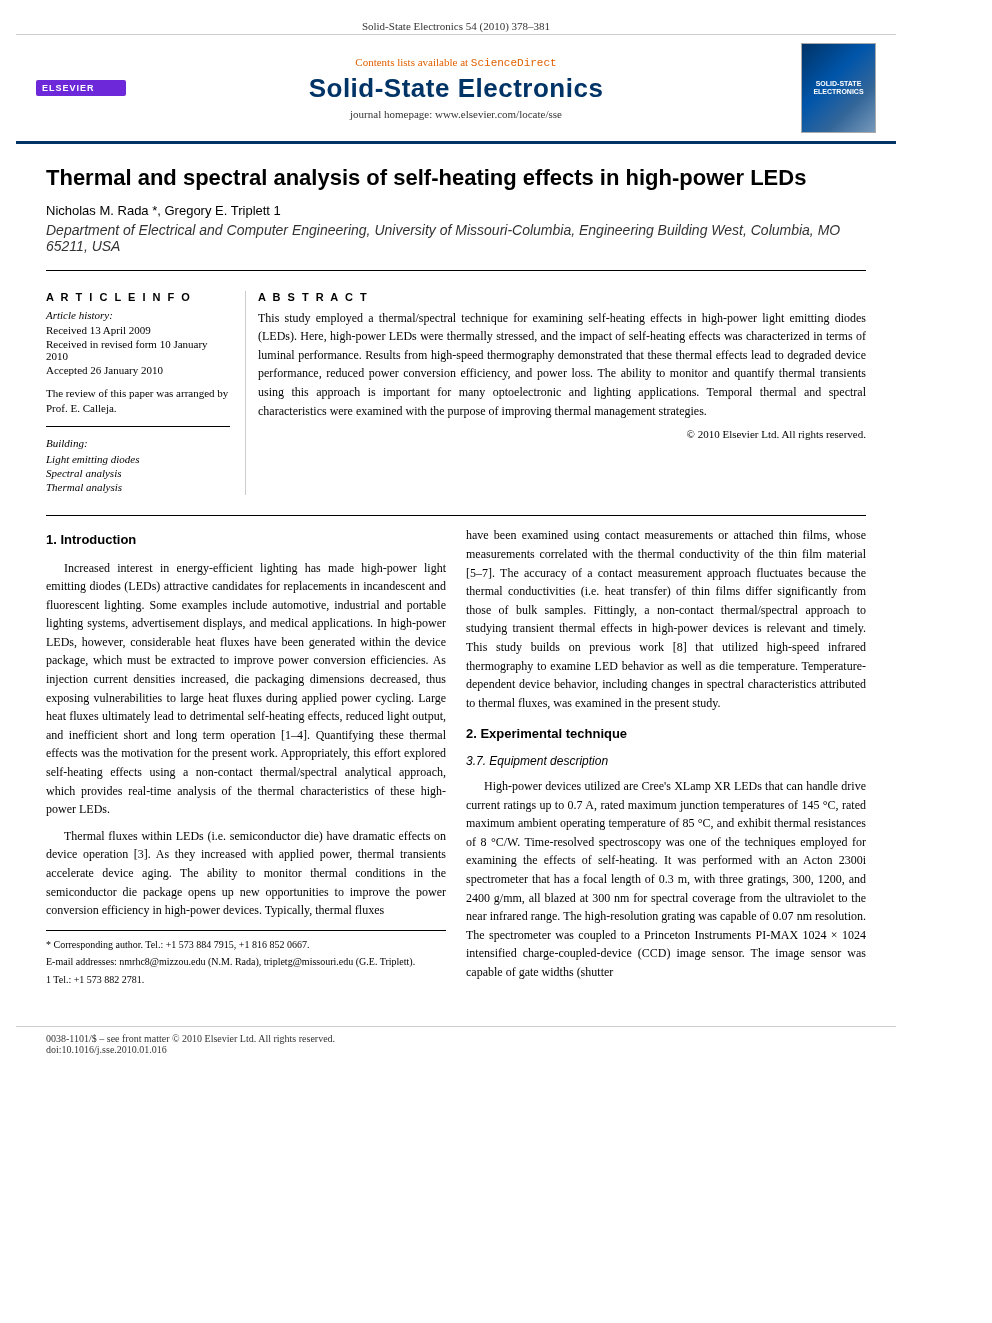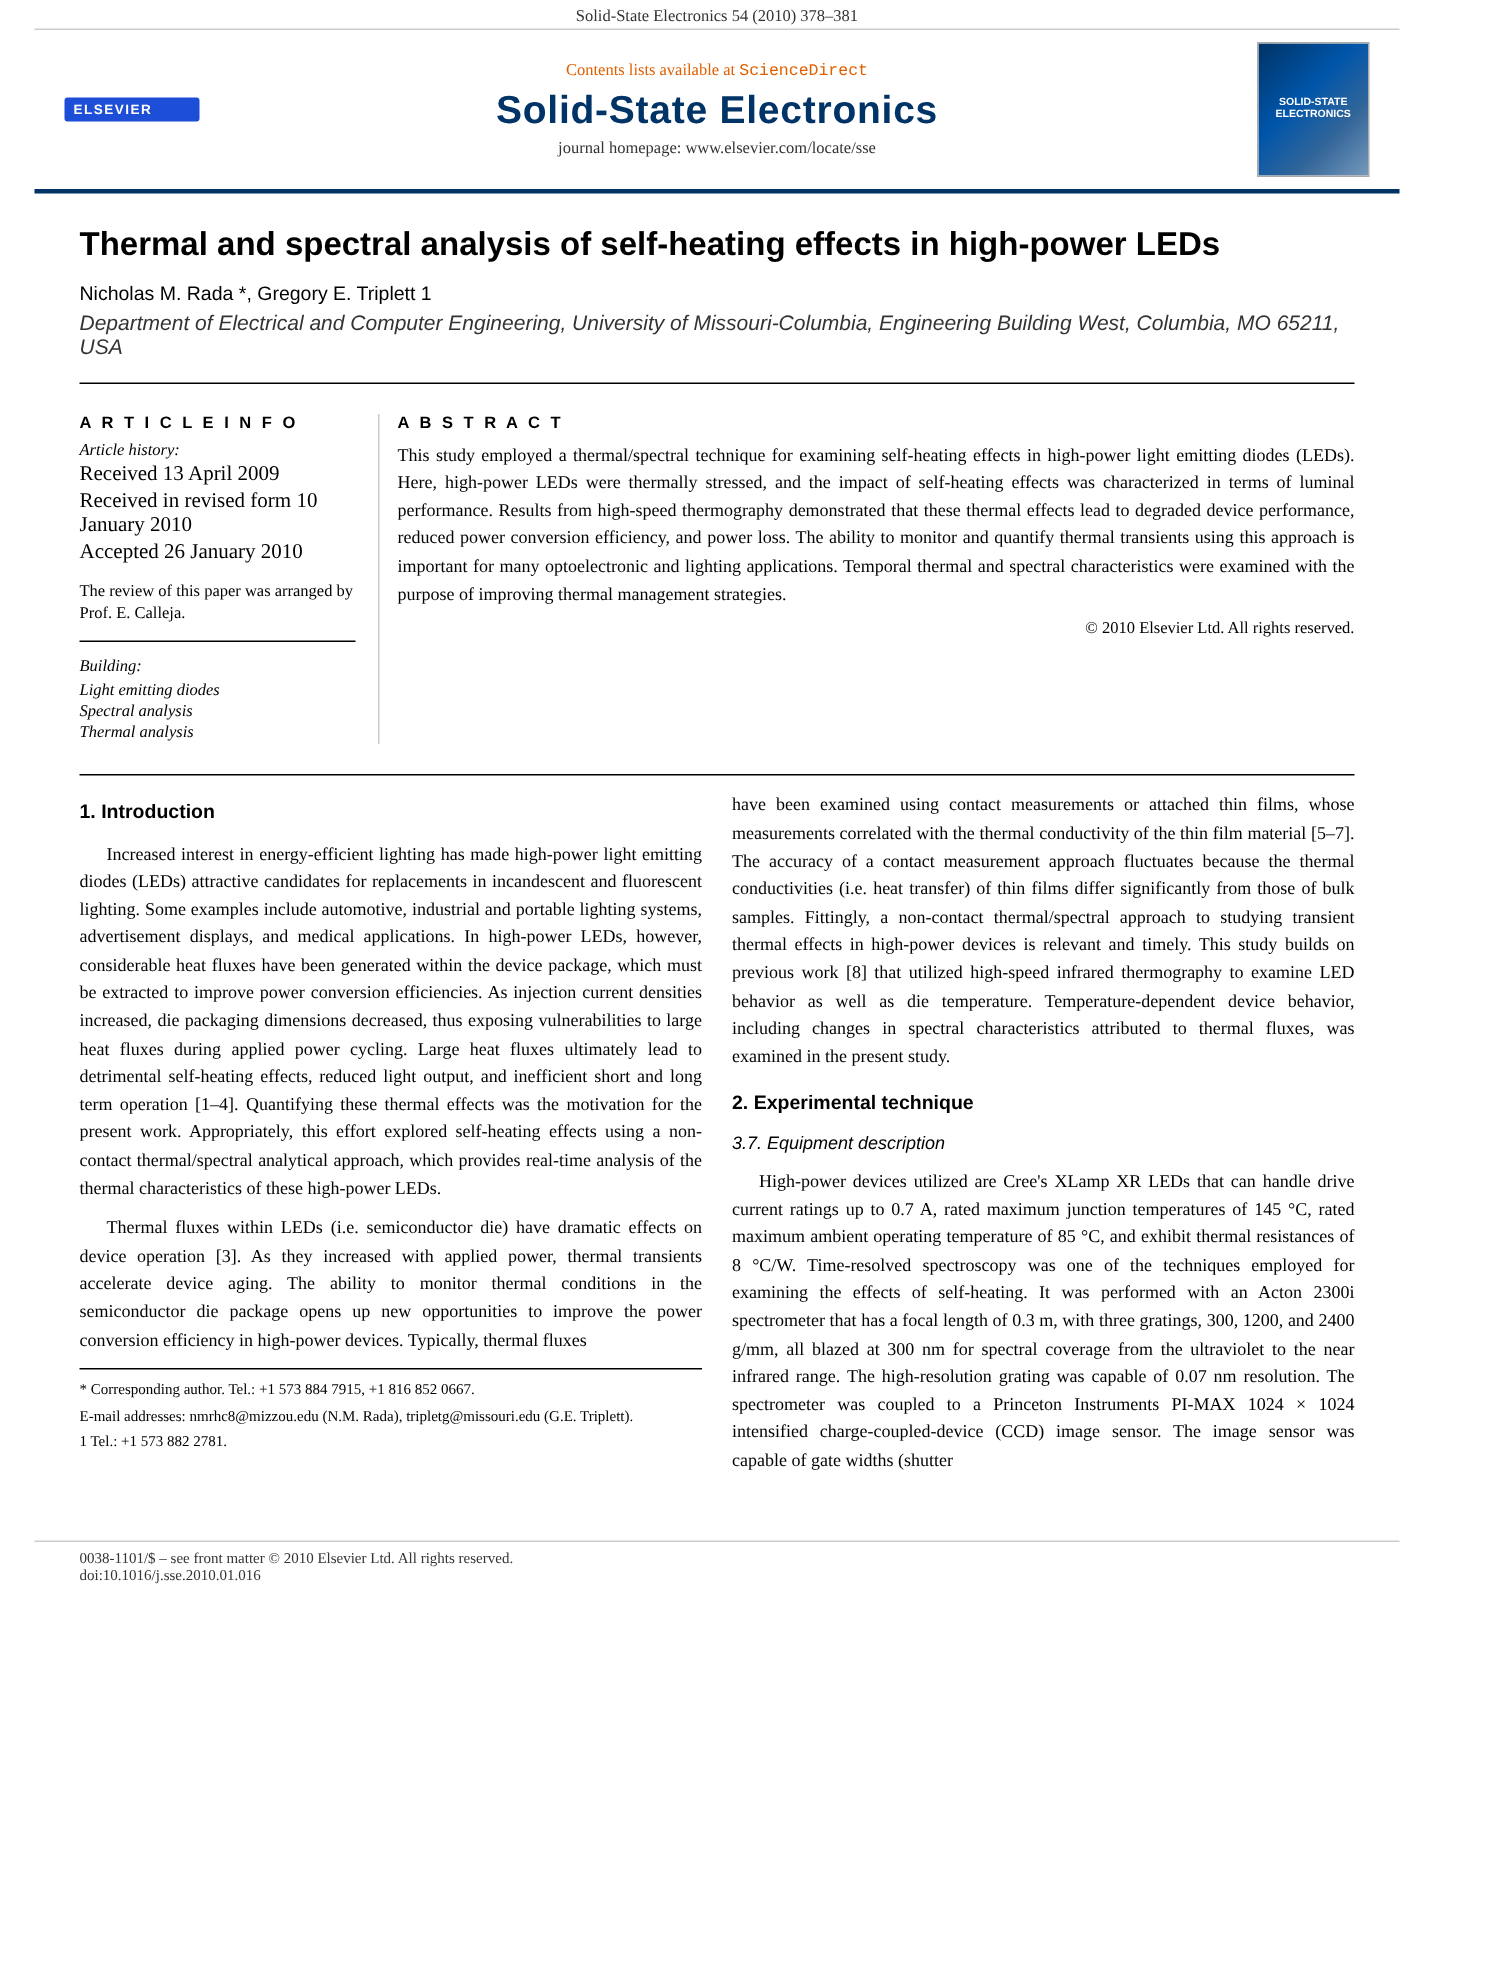--- a/index.html
+++ b/index.html
@@ -7,22 +7,21 @@
       font-family: "Times New Roman", Times, serif;
       font-size: 13px;
       background: #fff;
       color: #000;
       width: 992px;
       min-height: 1323px;
     }
     .page-wrapper {
       width: 912px;
       background: #fff;
-      padding: 1px;
-      margin-left: 22px;
+      padding: 16px;
     }
     
     .top-bar {
       text-align: center;
       font-size: 11px;
       color: #333;
       padding: 4px 0 2px;
       border-bottom: 1px solid #ccc;
     }
     
@@ -82,21 +81,21 @@
     .journal-cover-title {
       font-size: 7px;
       font-weight: bold;
       color: #fff;
       text-align: center;
       text-transform: uppercase;
       line-height: 1.2;
       font-family: Arial, sans-serif;
     }
     .elsevier-box {
-      background: #1d4ed8;
+      background: #6d28d9;
       color: white;
       font-size: 9px;
       font-weight: bold;
       font-family: Arial, sans-serif;
       padding: 3px 6px;
       border-radius: 2px;
       letter-spacing: 1px;
     }
     
     .content-area {
@@ -153,21 +152,21 @@
       text-transform: uppercase;
       margin-bottom: 6px;
     }
     .history-label {
       font-size: 11px;
       font-style: italic;
       margin-bottom: 3px;
       color: #000;
     }
     .history-item {
-      font-size: 14px;
+      font-size: 11px;
       margin-bottom: 2px;
     }
     .keywords-list {
       margin-top: 4px;
     }
     .keywords-list div {
       font-size: 11px;
       margin-bottom: 2px;
       font-style: italic;
     }

